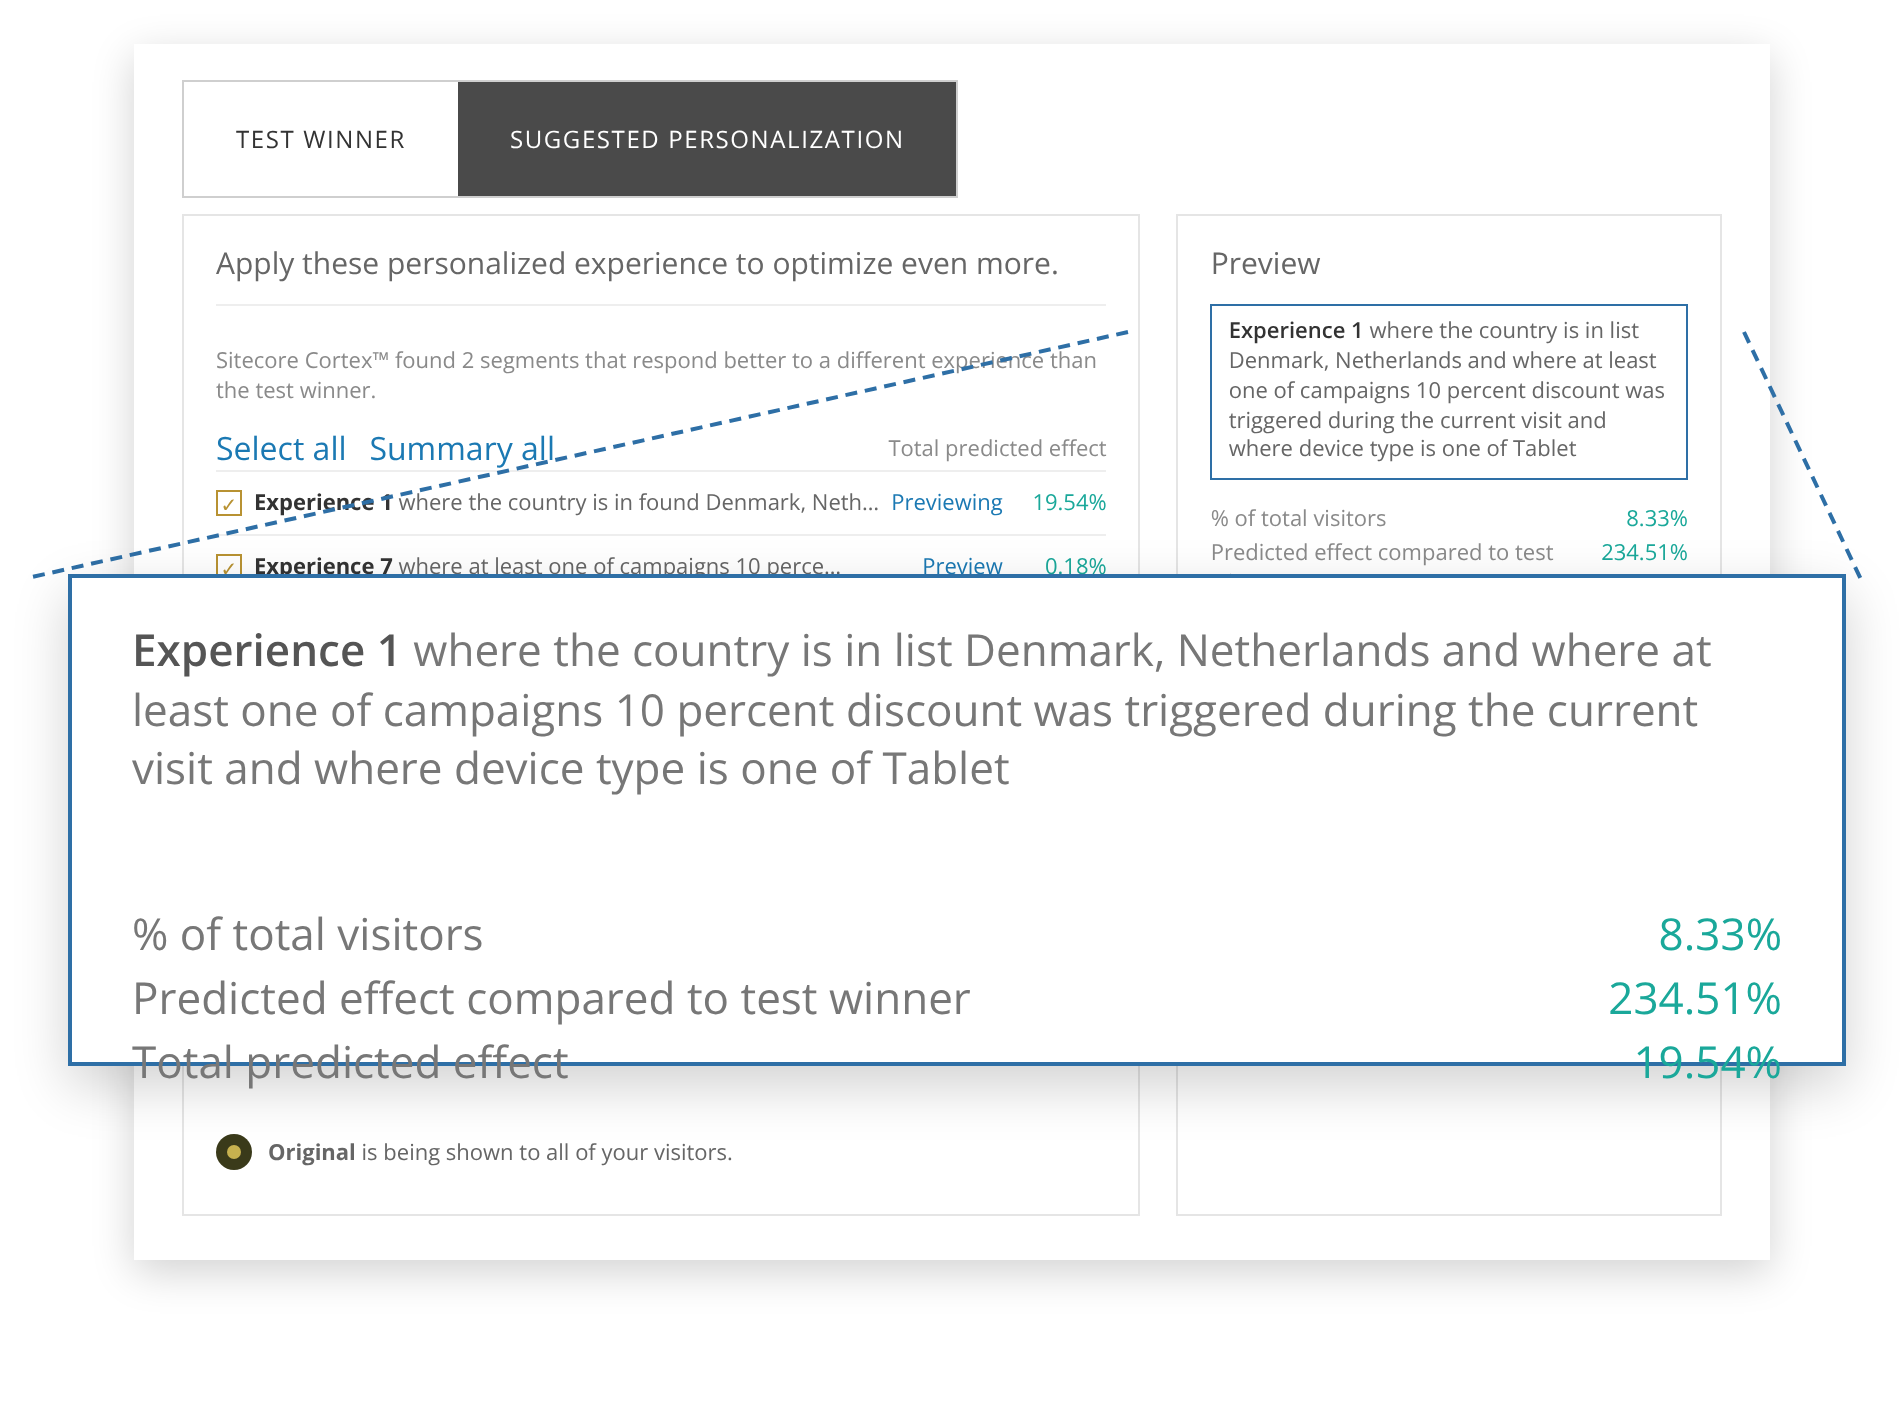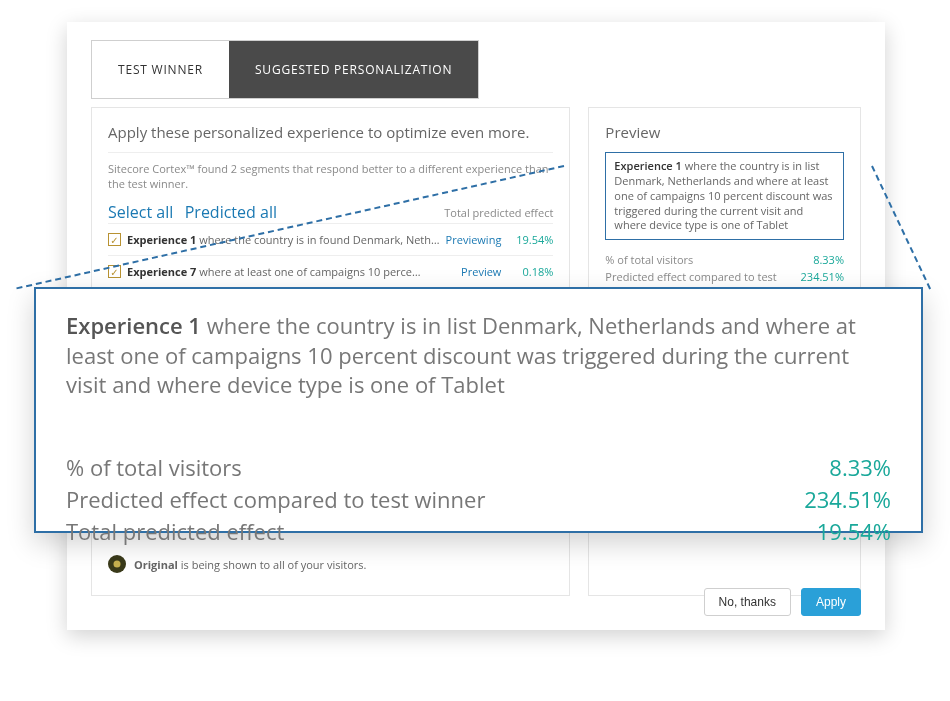--- a/index.html
+++ b/index.html
@@ -204,27 +204,27 @@
   <div class="tabs">
     <div class="tab light">TEST WINNER</div>
     <div class="tab dark">SUGGESTED PERSONALIZATION</div>
   </div>
 
   <div class="body">
 
     <div class="panel left">
       <h3>Apply these personalized experience to optimize even more.</h3>
 
-      <div style="border-top:1px solid #eee; padding-top:8px;">
+      <div style="border-top:1px solid #eee; padding-top:20px;">
         <div class="subtle">Sitecore Cortex™ found 2 segments that respond better to a different experience than the test winner.</div>
         <div class="select-row">
           <div>
             <span class="link">Select all</span>
             &nbsp;&nbsp;
-            <span class="link">Predicted all</span>
+            <span class="link">Summary all</span>
           </div>
           <span class="subtle">Total predicted effect</span>
         </div>
 
         <div class="row">
           <span class="chk">✓</span>
           <span class="name"><b>Experience 1</b><span> where the country is in found Denmark, Neth…</span></span>
           <span class="action">Previewing</span>
           <span class="pct">19.54%</span>
         </div>
@@ -275,24 +275,20 @@
         <span class="mag">
           <svg width="11" height="11">
               <circle cx="4.5" cy="4.5" r="3" fill="none" stroke="#fff" stroke-width="1.5"></circle>
               <path d="M7 7 L10 10" stroke="#fff" stroke-width="1.5"></path>
             </svg>
         </span>
       </div>
     </div>
   </div>
 
-  <div class="footer">
-    <button class="btn">No, thanks</button>
-    <button class="btn primary">Apply</button>
-  </div>
 </div>
 
 <div class="callout-line" style="left:564px; top:165px; width:561px; transform:rotate(167.4deg);"></div>
 <div class="callout-line" style="left:872px; top:165px; width:136px; transform:rotate(64.7deg);"></div>
 
 <div class="zoom">
   <div class="desc">
     <b>Experience 1</b><span> where the country is in list Denmark, Netherlands and where at least one of campaigns 10 percent discount was triggered during the current visit and where device type is one of Tablet</span>
   </div>
   <div class="metrics">

